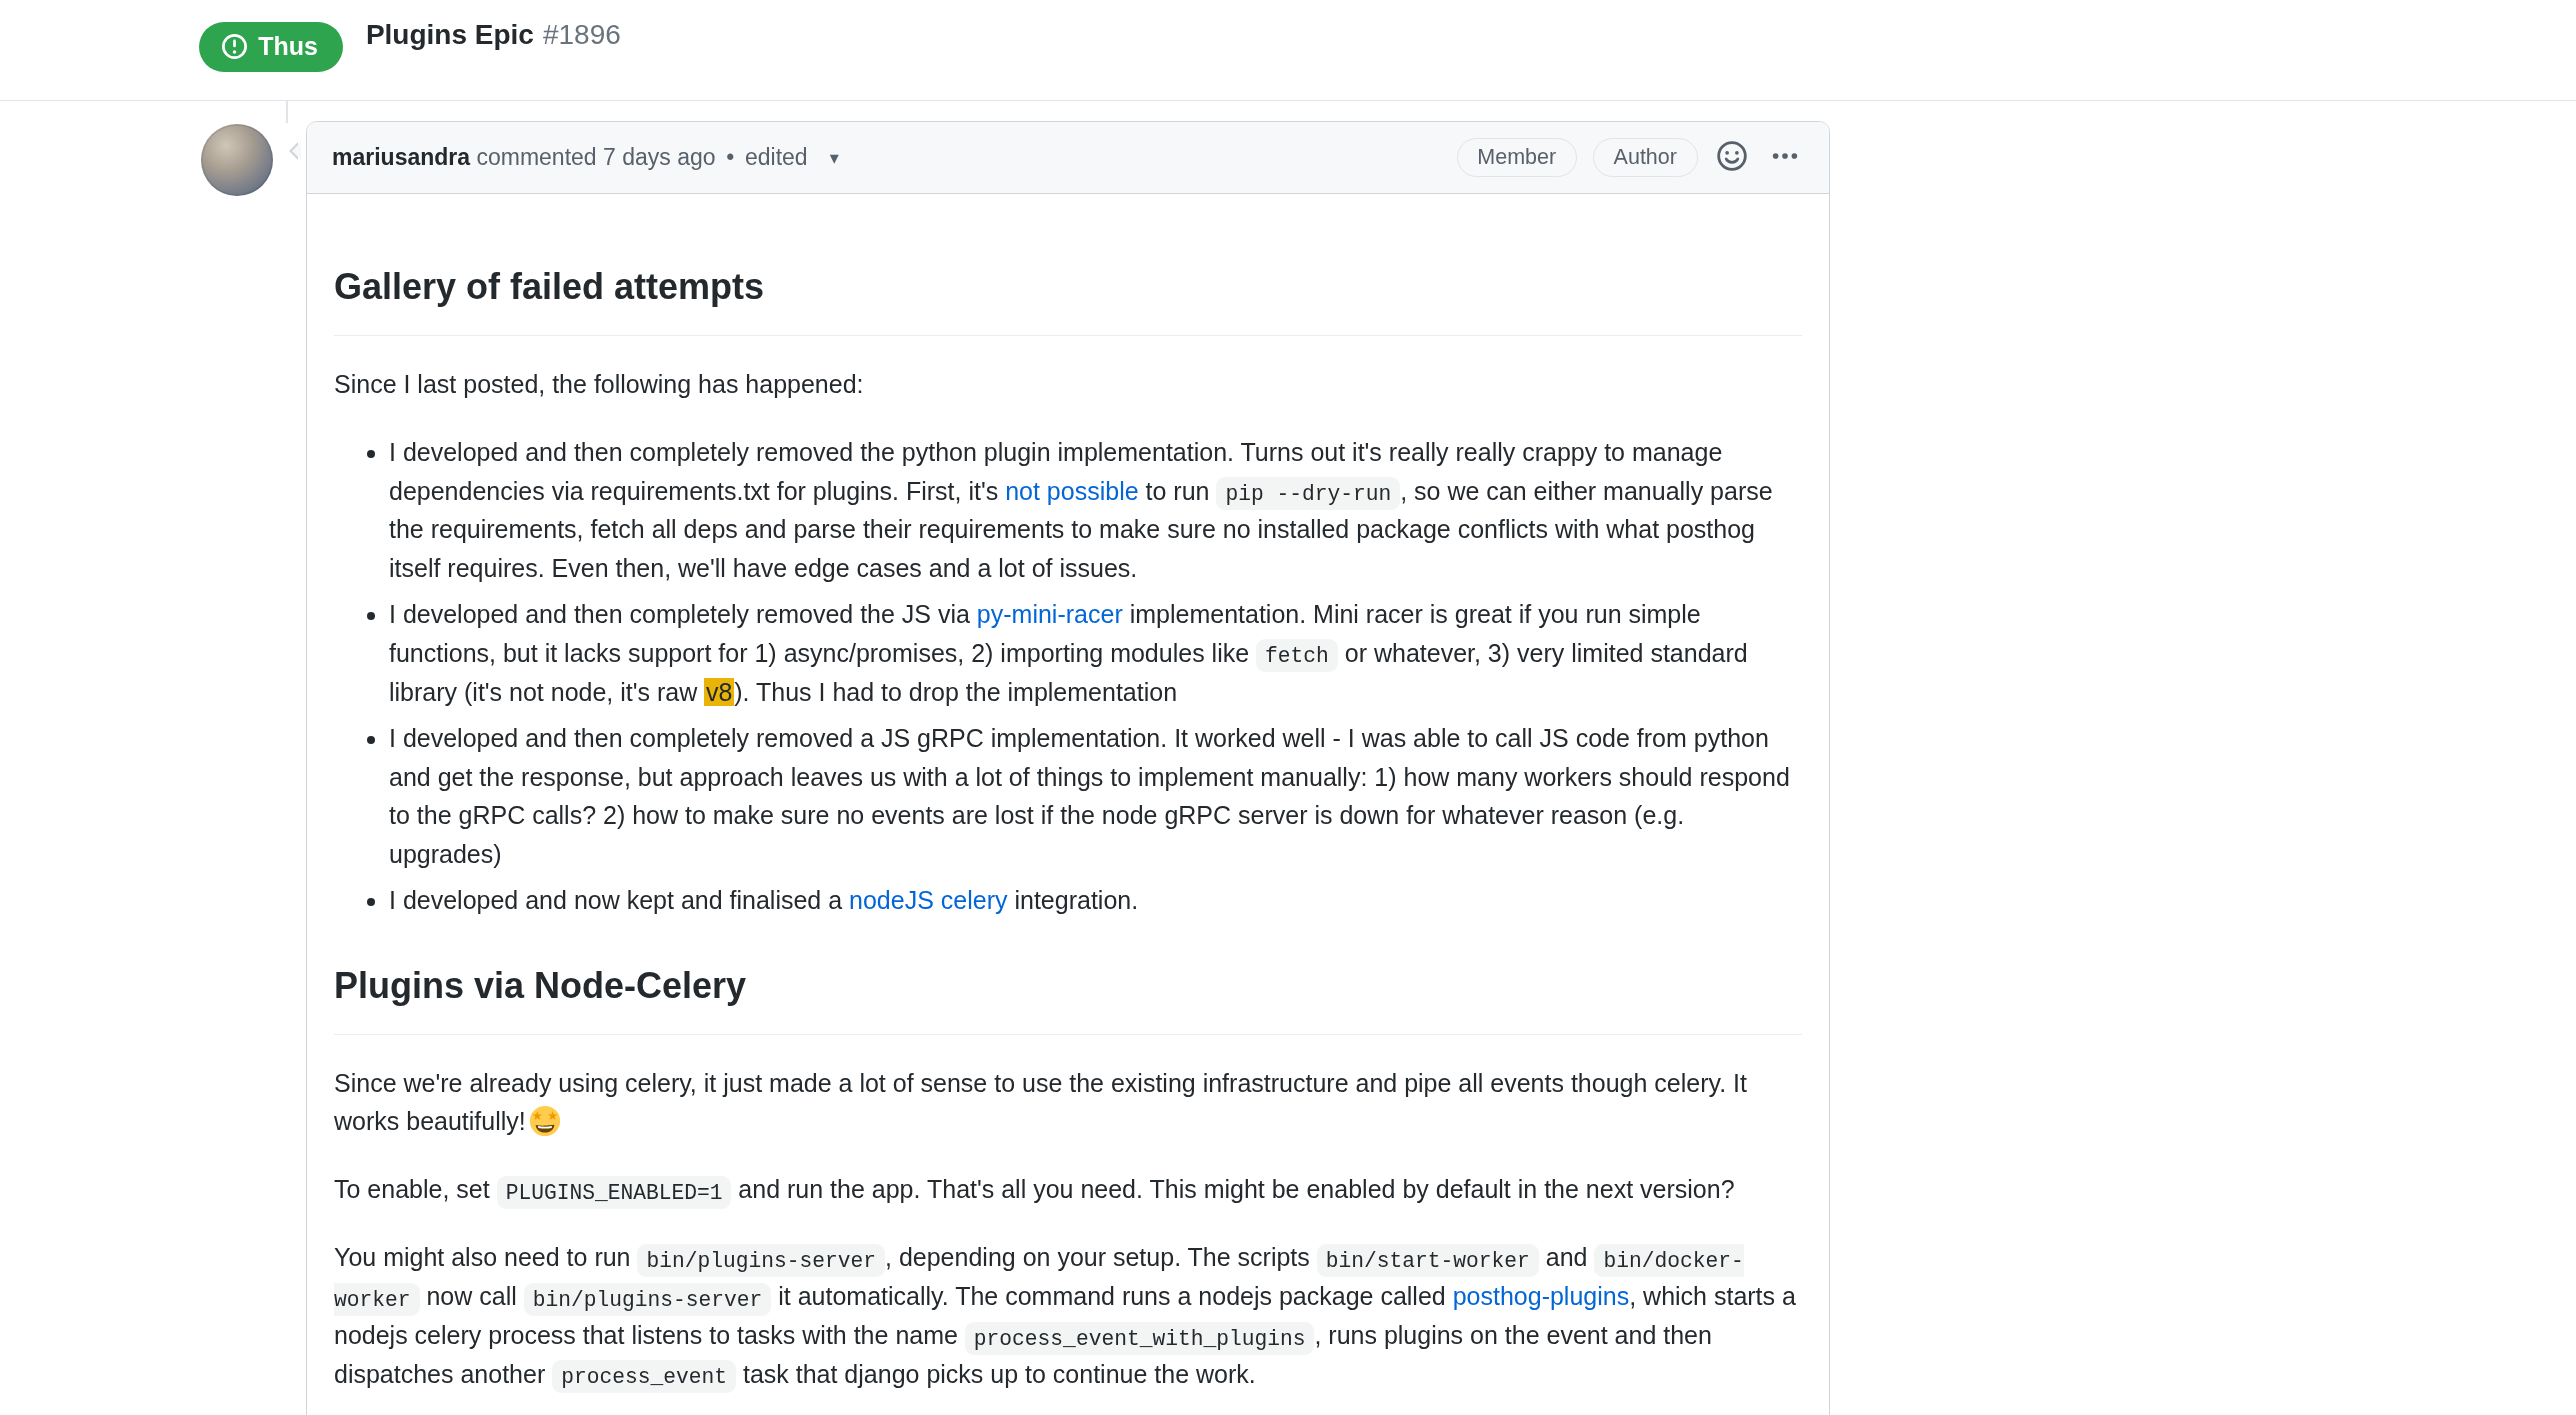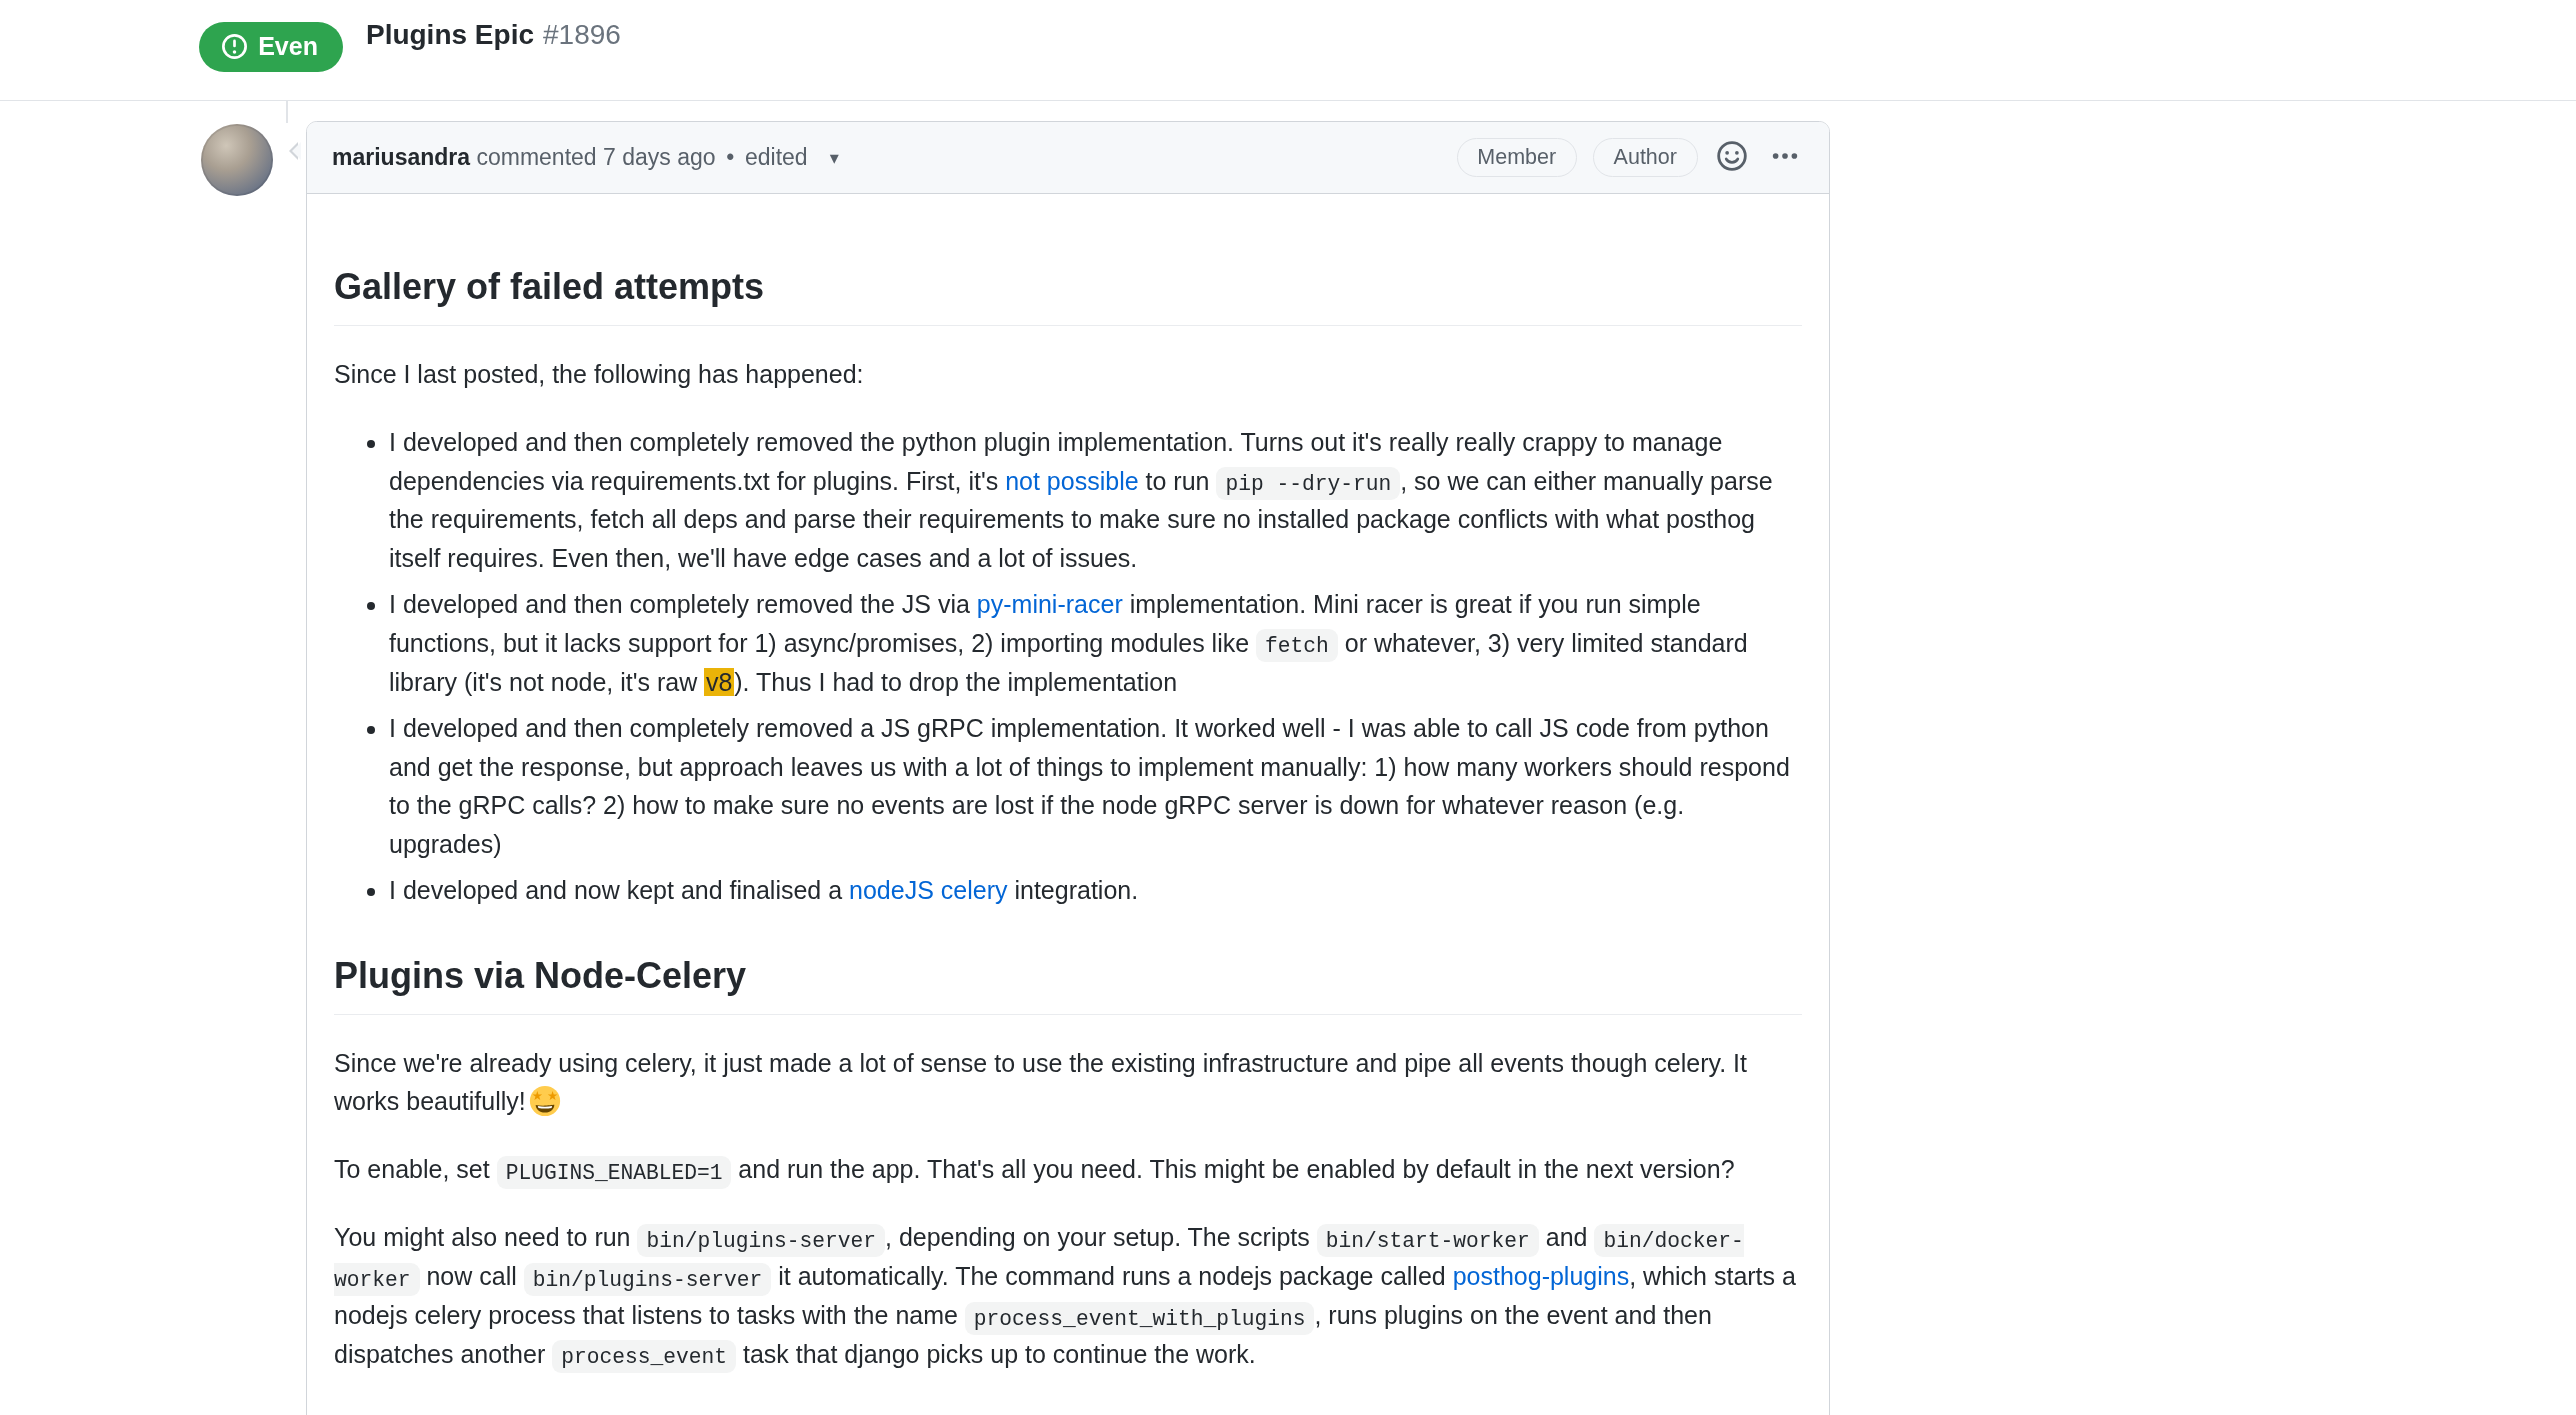--- a/index.html
+++ b/index.html
@@ -47,21 +47,21 @@
   .pill-badge { border: 1.8px solid #e1e4e8; border-radius: 894px; padding: 3.6px 19.7px;
     font-size: 21.5px; color: #586069; background: transparent; line-height: 1.4; }
   .icon-btn { display: inline-flex; align-items: center; justify-content: center;
     background: none; border: none; cursor: pointer; padding: 3.6px; color: #586069; }
 
   
   .comment-body { padding: 27px; font-size: 25px; line-height: 1.55; color: #24292e;
     word-wrap: break-word; }
   .comment-body p { margin-bottom: 29px; }
   .md-h1 { font-size: 36px; font-weight: bold; line-height: 1.25;
-    margin: 43px 0 29px; padding-bottom: 16px; border-bottom: 1.8px solid #eaecef; }
+    margin: 43px 0 29px; padding-bottom: 26px; border-bottom: 1.8px solid #eaecef; }
   .comment-body ul { margin: 0 0 29px; padding-left: 55px; }
   .comment-body li { margin-top: 7.2px; }
   .c-link { color: #0366d6; text-decoration: none; cursor: pointer; }
   .c-code { font-family: "Liberation Mono", "DejaVu Sans Mono", monospace; font-size: 85%;
     background: rgba(27,31,35,0.05); padding: 4.5px 9px; border-radius: 9px; }
   .c-mark { background: #eab308; padding: 0 1.8px; }
   .emoji-svg { vertical-align: -6.3px; margin-left: 3.6px; }
 </style>
 </head>
 <body>
@@ -69,21 +69,21 @@
 <div class="issue-header">
   <div class="issue-header-inner">
     <span class="state-badge">
       <span>
         <svg width="27" height="27" viewBox="0 0 16 16">
           <circle cx="8" cy="8" r="6.6" fill="none" stroke="#ffffff" stroke-width="1.6"></circle>
           <rect x="7.2" y="3.9" width="1.6" height="4.6" rx="0.8" fill="#ffffff"></rect>
           <circle cx="8" cy="11.2" r="1.05" fill="#ffffff"></circle>
         </svg>
       </span>
-      <span>Even</span>
+      <span>Thus</span>
     </span>
     <div class="issue-titles">
       <div class="issue-title-line">
         <span class="issue-title">Plugins Epic</span><span class="issue-number">#1896</span>
       </div>
     </div>
   </div>
 </div>
 
 <div class="timeline-line"></div>

